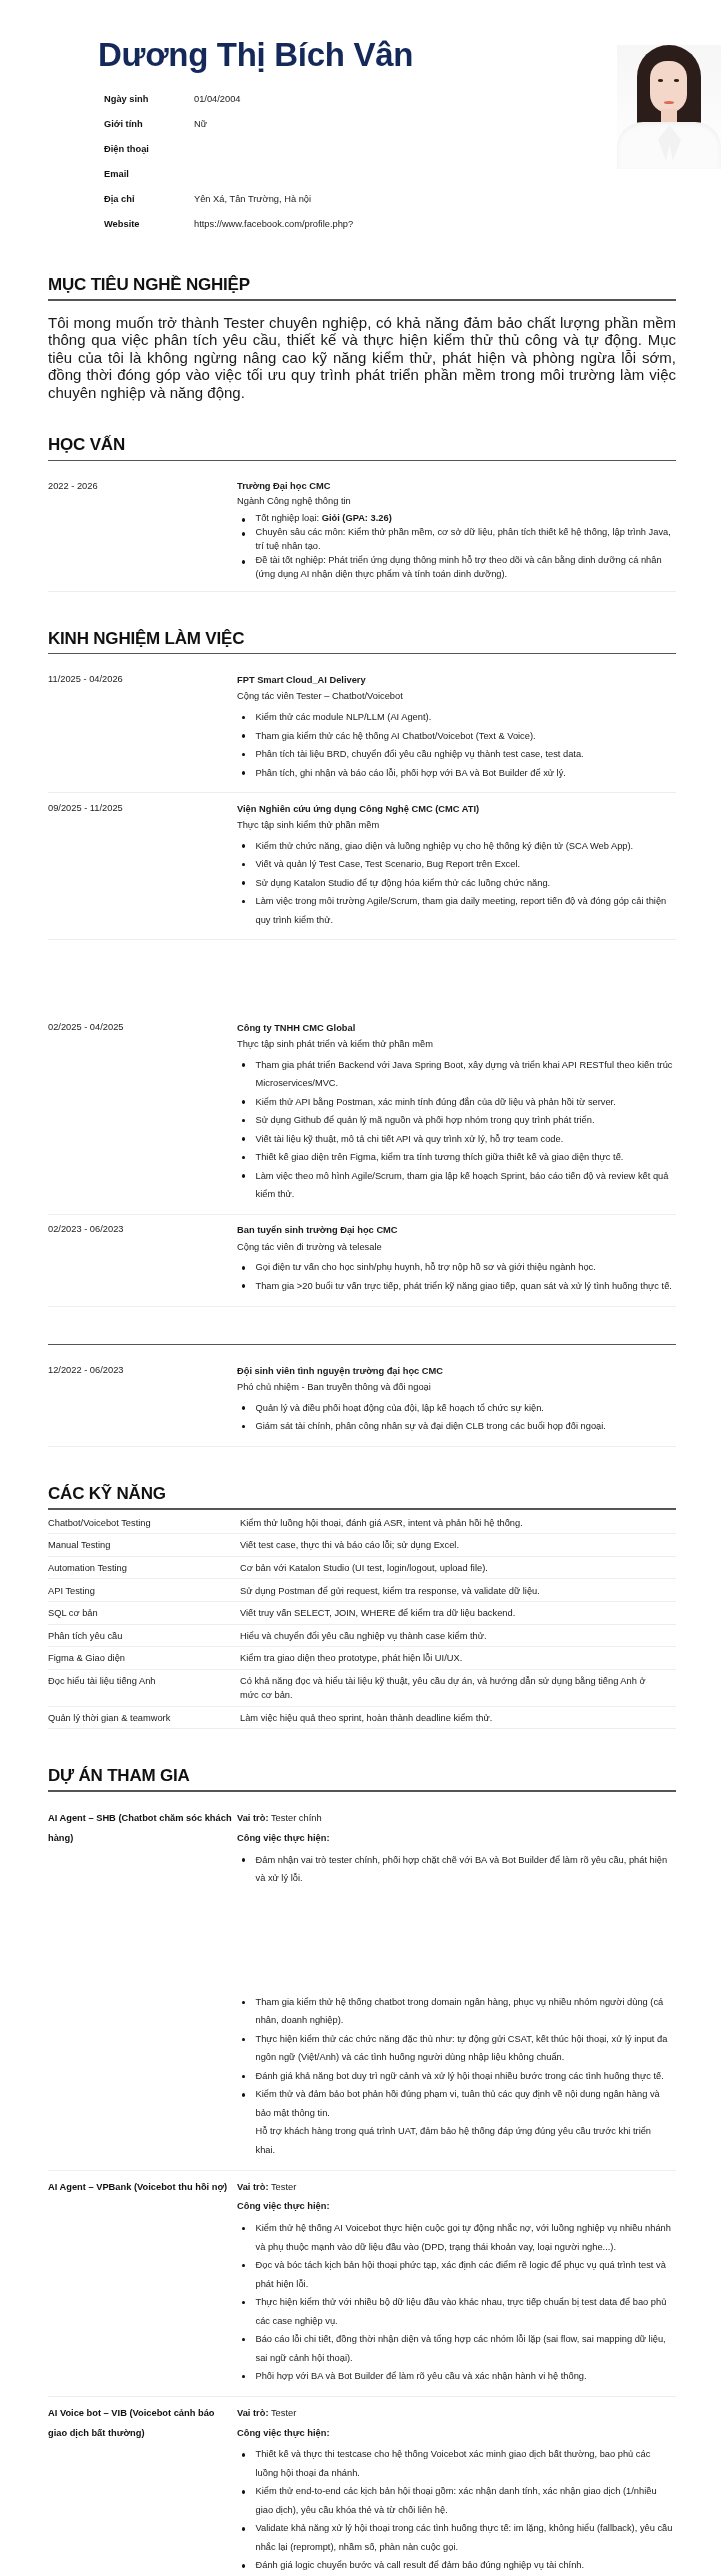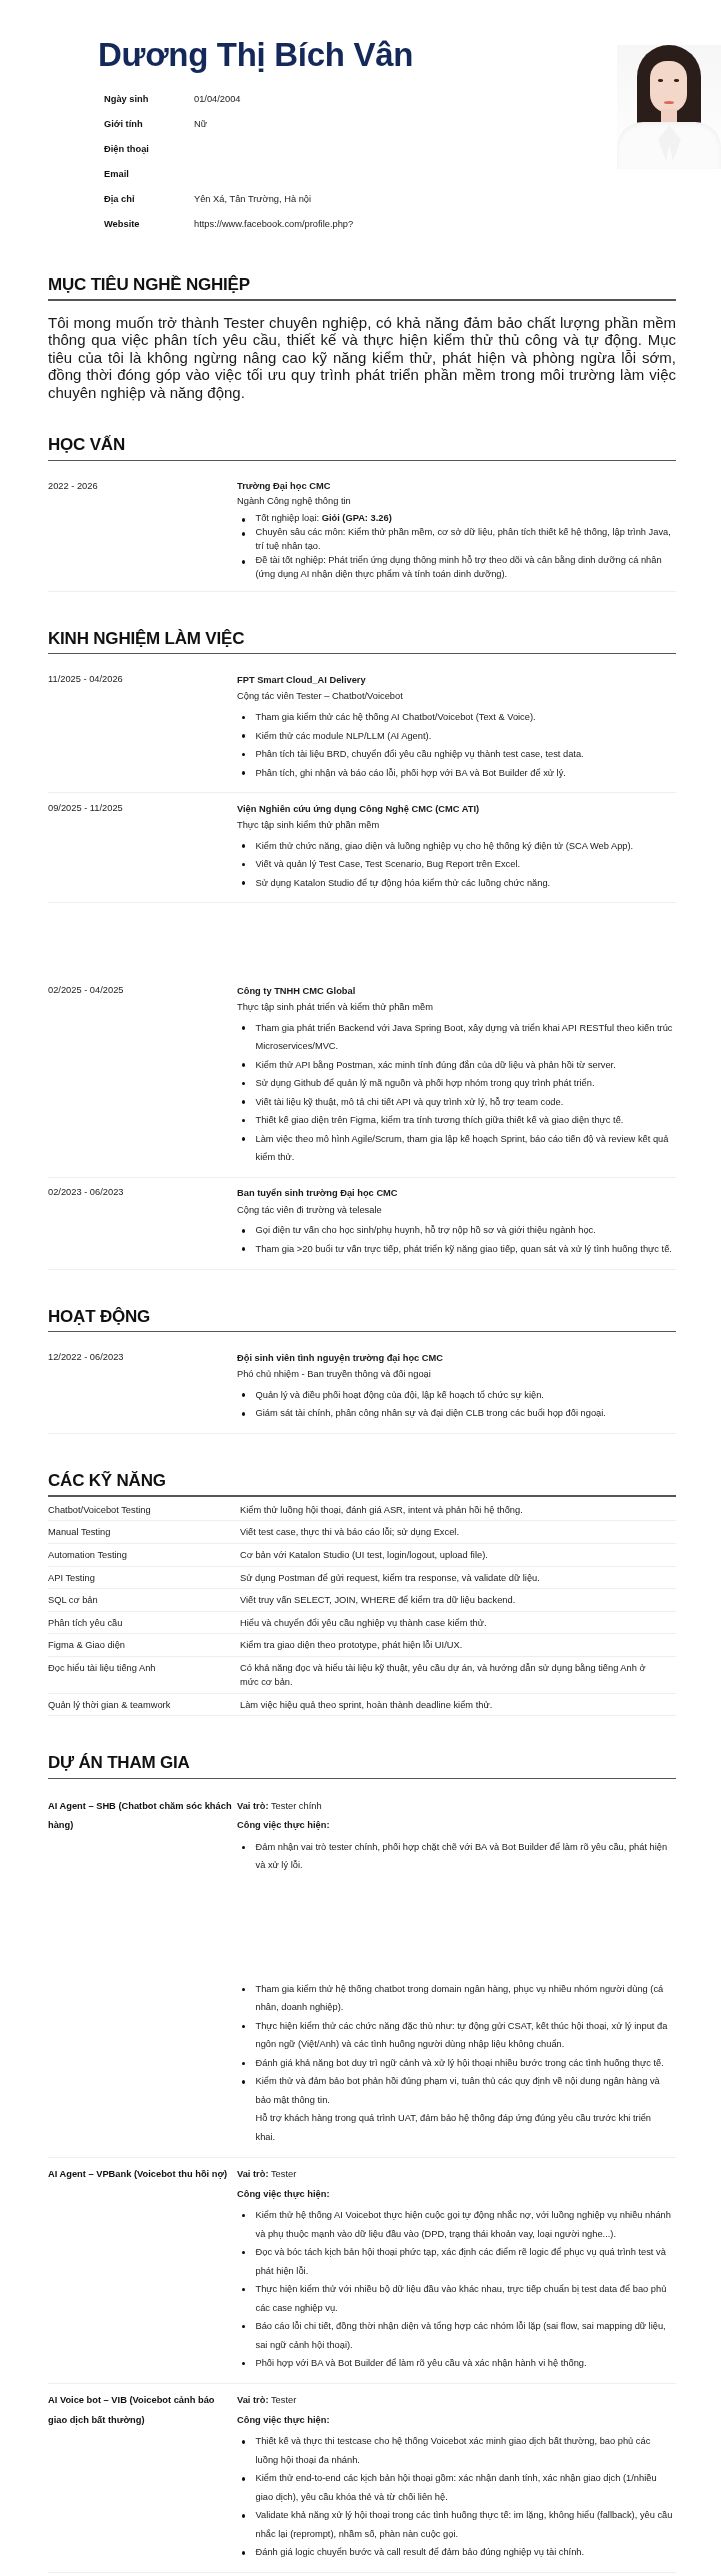--- a/index.html
+++ b/index.html
@@ -166,37 +166,38 @@
   <div class="section" style="margin-top: 37px;">
     <div class="section-title">KINH NGHIỆM LÀM VIỆC</div>
     <div class="section-rule"></div>
 
     <div class="entry">
       <div class="entry-left">11/2025 - 04/2026</div>
       <div class="entry-right">
         <div class="entry-title">FPT Smart Cloud_AI Delivery</div>
         <div class="entry-sub">Cộng tác viên Tester – Chatbot/Voicebot</div>
         <ul>
+          <li>Kiểm thử các module NLP/LLM (AI Agent).</li>
           <li>Tham gia kiểm thử các hệ thống AI Chatbot/Voicebot (Text &amp; Voice).</li>
-          <li>Kiểm thử các module NLP/LLM (AI Agent).</li>
           <li>Phân tích tài liệu BRD, chuyển đổi yêu cầu nghiệp vụ thành test case, test data.</li>
           <li>Phân tích, ghi nhận và báo cáo lỗi, phối hợp với BA và Bot Builder để xử lý.</li>
         </ul>
       </div>
     </div>
 
     <div class="entry" style="border-bottom:none; padding-top:7.2px;">
       <div class="entry-left">09/2025 - 11/2025</div>
       <div class="entry-right">
         <div class="entry-title">Viện Nghiên cứu ứng dụng Công Nghệ CMC (CMC ATI)</div>
         <div class="entry-sub">Thực tập sinh kiểm thử phần mềm</div>
         <ul>
           <li>Kiểm thử chức năng, giao diện và luồng nghiệp vụ cho hệ thống ký điện tử (SCA Web App).</li>
           <li>Viết và quản lý Test Case, Test Scenario, Bug Report trên Excel.</li>
           <li>Sử dụng Katalon Studio để tự động hóa kiểm thử các luồng chức năng.</li>
+          <li>Làm việc trong môi trường Agile/Scrum, tham gia daily meeting, report tiến độ và đóng góp cải thiện quy trình kiểm thử.</li>
         </ul>
       </div>
     </div>
     <div style="border-bottom: 1.5px solid #eeeeee; margin-top: 0;"></div>
     <div style="height: 72px;"></div>
 
     <div class="entry" style="padding-top: 7.2px;">
       <div class="entry-left">02/2025 - 04/2025</div>
       <div class="entry-right">
         <div class="entry-title">Công ty TNHH CMC Global</div>
@@ -219,21 +220,20 @@
         <div class="entry-sub">Cộng tác viên đi trường và telesale</div>
         <ul>
           <li>Gọi điện tư vấn cho học sinh/phụ huynh, hỗ trợ nộp hồ sơ và giới thiệu ngành học.</li>
           <li> Tham gia &gt;20 buổi tư vấn trực tiếp, phát triển kỹ năng giao tiếp, quan sát và xử lý tình huống thực tế.</li>
         </ul>
       </div>
     </div>
   </div>
 
   <div class="section" style="margin-top: 37px;">
-    <div class="section-title">HOẠT ĐỘNG</div>
     <div class="section-rule"></div>
     <div class="entry">
       <div class="entry-left">12/2022 - 06/2023</div>
       <div class="entry-right">
         <div class="entry-title">Đội sinh viên tình nguyện trường đại học CMC</div>
         <div class="entry-sub">Phó chủ nhiệm - Ban truyền thông và đối ngoại</div>
         <ul>
           <li>Quản lý và điều phối hoạt động của đội, lập kế hoạch tổ chức sự kiện.</li>
           <li>Giám sát tài chính, phân công nhân sự và đại diện CLB trong các buổi họp đối ngoại.</li>
         </ul>

